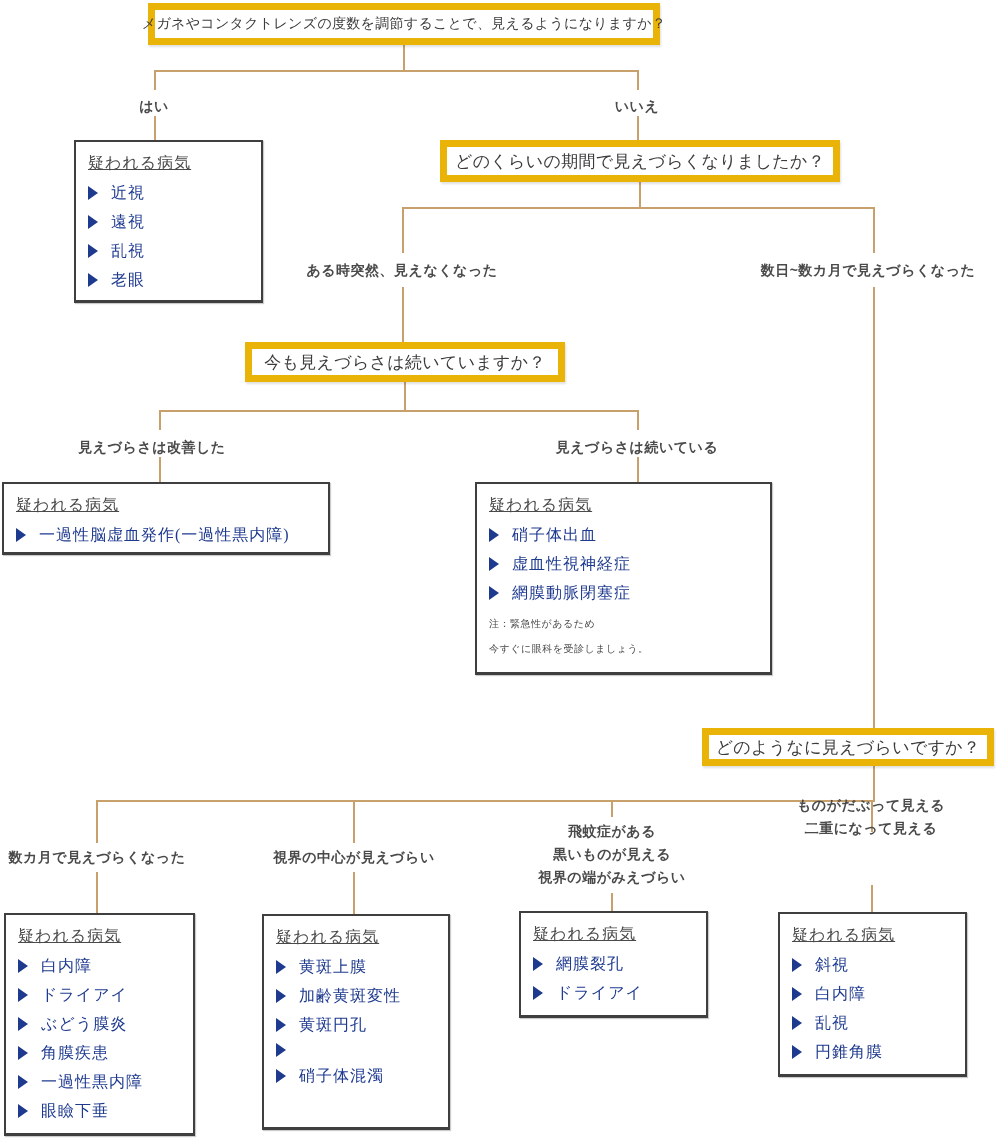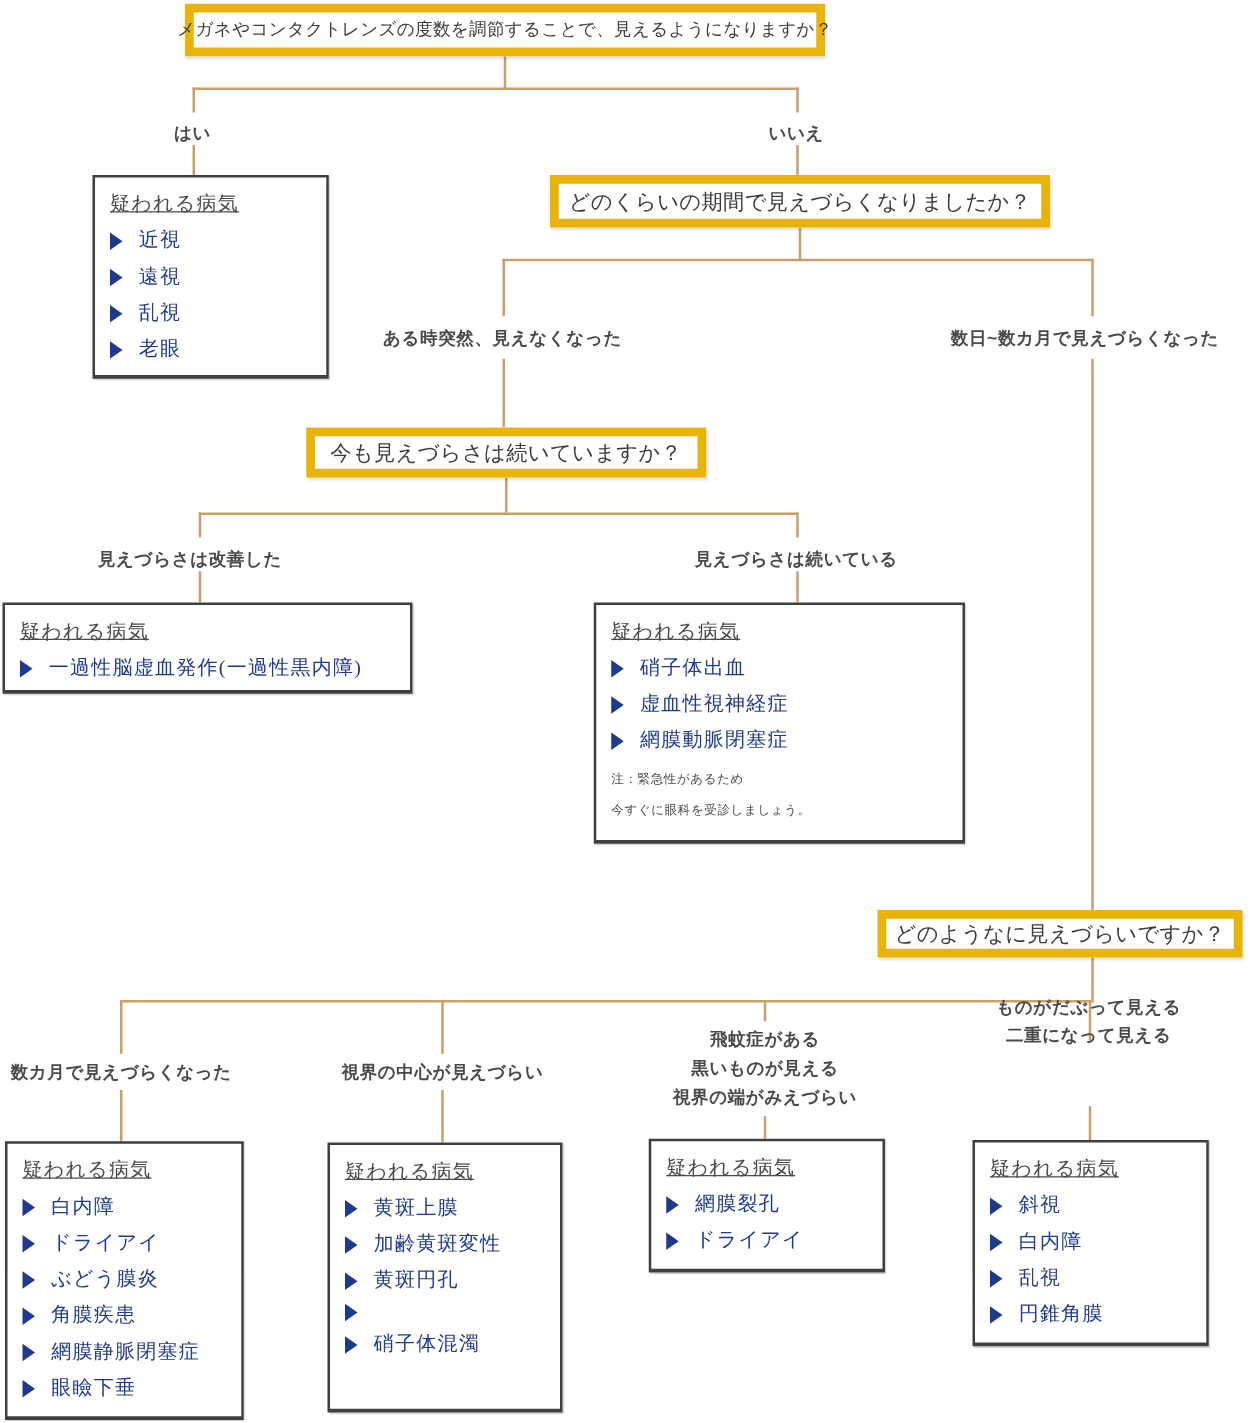--- a/index.html
+++ b/index.html
@@ -163,21 +163,21 @@
         <div class="item">
           <span class="tri"></span>
           <span class="itxt">ぶどう膜炎</span>
         </div>
         <div class="item">
           <span class="tri"></span>
           <span class="itxt">角膜疾患</span>
         </div>
         <div class="item">
           <span class="tri"></span>
-          <span class="itxt">網膜静脈閉塞症</span>
+          <span class="itxt">一過性黒内障</span>
         </div>
         <div class="item">
           <span class="tri"></span>
           <span class="itxt">眼瞼下垂</span>
         </div>
       </div>
   </div>
 
   <div class="dbox" style="left:262px;top:914px;width:188px;height:216px">
     <div class="dhead">疑われる病気</div>

